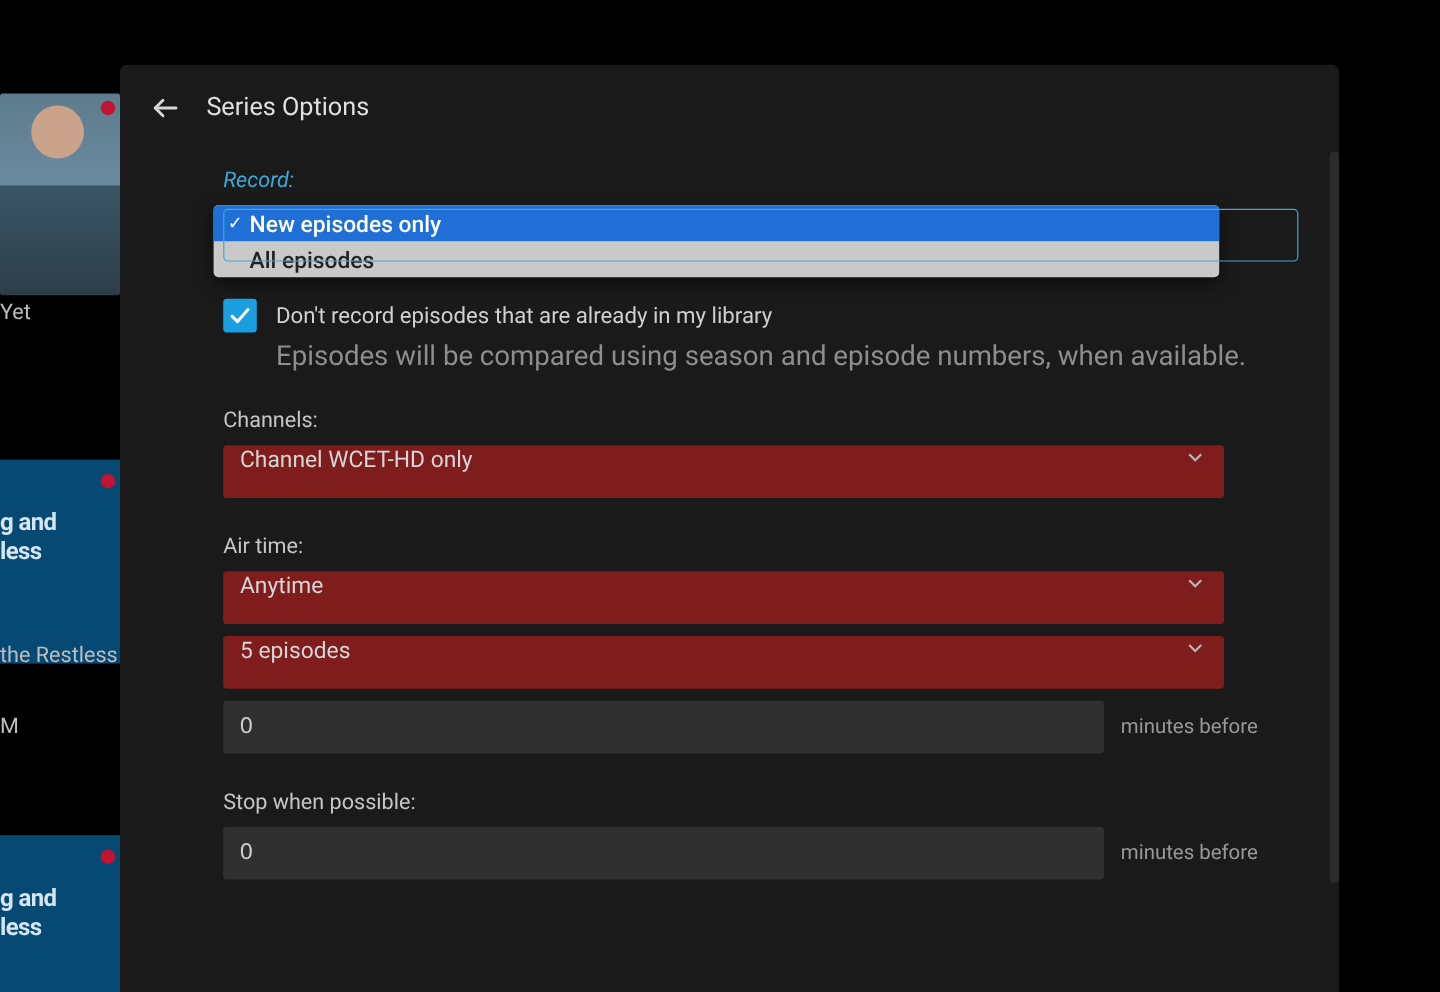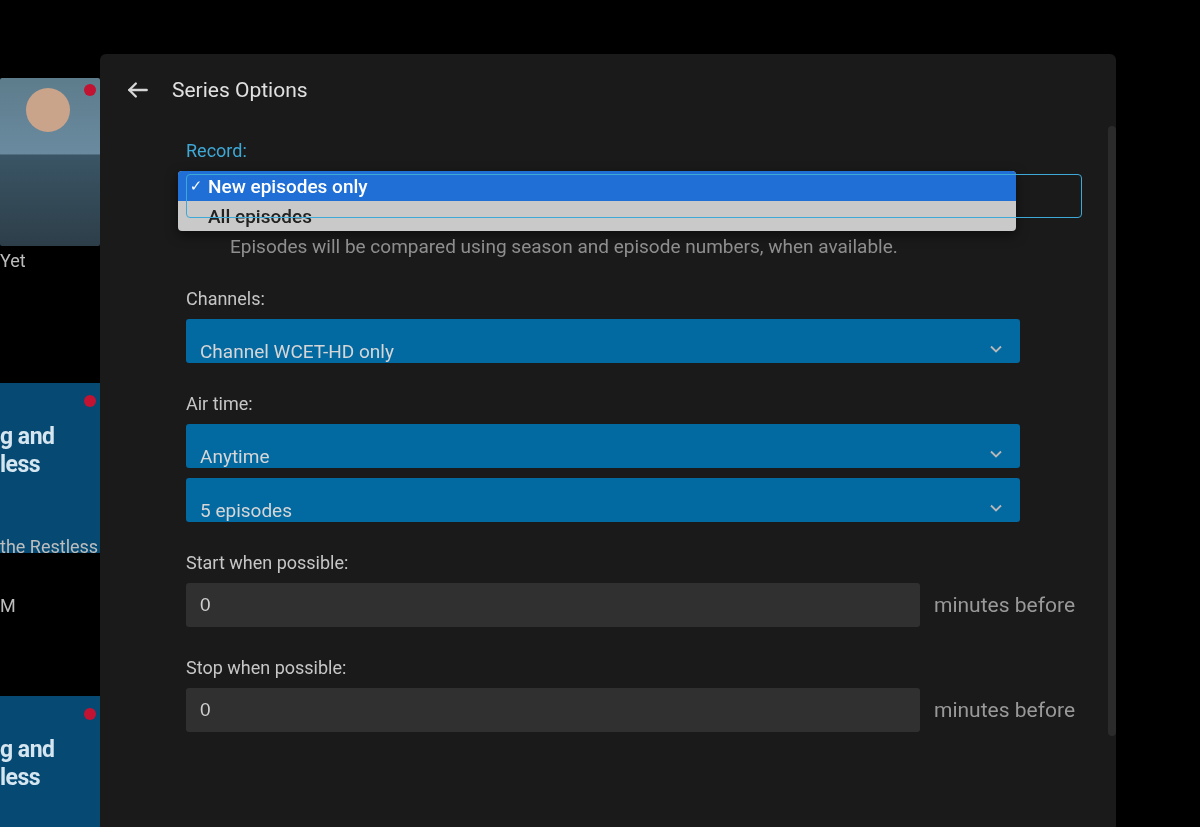--- a/index.html
+++ b/index.html
@@ -43,21 +43,21 @@
     position: absolute;
     left: 0;
     width: 100px;
     background: #064a73;
     padding-top: 40px;
     height: 170px;
   }
   .bg-card1 { top: 383px; }
   .bg-card2 { top: 696px; }
   .bg-card-text{
-    font-size: 23px;
+    font-size: 20px;
     font-weight: 700;
     color:#d6e6f0;
     padding-left:0px;
     line-height:1.2;
     letter-spacing:-0.5px;
   }
   .bg-sub {
     position:absolute;
     left:0;
     font-size:18px;
@@ -115,20 +115,21 @@
 
   .section-label{
     font-size:18px;
     color:#c6c6c6;
     margin-left:56px;
     margin-top:30px;
   }
   .section-label.first{
     color:#3ea8d6;
     margin-top:4px;
+    font-style:italic;
   }
 
   
   .dropdown-open{
     margin-top:10px;
     margin-left:48px;
     width:838px;
     background:#c9c9c9;
     border-radius:4px;
     overflow:hidden;
@@ -180,35 +181,35 @@
   .checkbox{
     width:28px;height:28px;
     background:#199ee0;
     border-radius:3px;
     display:flex;align-items:center;justify-content:center;
     cursor:pointer;
     flex-shrink:0;
   }
   .check-text{ font-size:18.5px; color:#d0d0d0; line-height:1.6; }
   .check-sub{
-    font-size:19px;
+    font-size:23px;
     color:#8e8e8e;
     margin-left:100px;
     margin-top:4px;
   }
 
   .select-row{
     margin-left:56px;
     margin-top:10px;
     width:834px;
     height:44px;
-    background:#0369a1;
+    background:#7f1d1d;
     border-radius:3px;
     display:flex;
-    align-items:flex-end;
+    align-items:flex-start;
     padding:0 14px;
     justify-content:space-between;
     cursor:pointer;
   }
   .select-value{ font-size:19px; color:#d6d6d6; }
   .chev{ color:#b8b8b8; }
 
   .input-row{
     margin-left:56px;
     margin-top:10px;
@@ -219,21 +220,21 @@
   .num-input{
     width:734px;
     height:44px;
     background:#303030;
     border:none;
     border-radius:3px;
     color:#d0d0d0;
     font-size:19px;
     padding:0 14px;
   }
-  .input-suffix{ font-size:21px; color:#999; }
+  .input-suffix{ font-size:17px; color:#999; }
 
 </style>
 </head>
 <body>
 
 <div class="bg-area">
   <div class="bg-thumb bg-person">
     <div class="bg-dot" style="top:6px"></div>
   </div>
   <div class="bg-sub" style="top:250px">Yet</div>
@@ -276,20 +277,28 @@
       <div class="opt selected">
         <span class="check-tick">✓</span>
         <span>New episodes only</span>
       </div>
       <div class="opt unselected">
         <span class="check-tick">✓</span>
         <span>All episodes</span>
       </div>
     </div>
 
+    <div class="checkbox-row">
+      <div class="checkbox">
+        <svg width="20" height="20" viewBox="0 0 24 24" fill="none" stroke="#fff" stroke-width="3" stroke-linecap="round" stroke-linejoin="round">
+            <polyline points="4 12.5 9.5 18 20 6"></polyline>
+          </svg>
+      </div>
+      <div class="check-text">Don't record episodes that are already in my library</div>
+    </div>
     <div class="check-sub">Episodes will be compared using season and episode numbers, when available.</div>
 
     <div class="section-label">Channels:</div>
     <div class="select-row">
       <span class="select-value">Channel WCET-HD only</span>
       <span class="chev">
         <svg width="20" height="20" viewBox="0 0 24 24" fill="none" stroke="currentColor" stroke-width="2.2">
             <polyline points="6 9 12 15 18 9"></polyline>
           </svg>
       </span>
@@ -307,21 +316,20 @@
 
     <div class="select-row">
       <span class="select-value">5 episodes</span>
       <span class="chev">
         <svg width="20" height="20" viewBox="0 0 24 24" fill="none" stroke="currentColor" stroke-width="2.2">
             <polyline points="6 9 12 15 18 9"></polyline>
           </svg>
       </span>
     </div>
 
-    <div class="section-label">Start when possible:</div>
     <div class="input-row">
       <input class="num-input" value="0" style="">
       <span class="input-suffix">minutes before</span>
     </div>
 
     <div class="section-label">Stop when possible:</div>
     <div class="input-row">
       <input class="num-input" value="0" style="">
       <span class="input-suffix">minutes before</span>
     </div>

